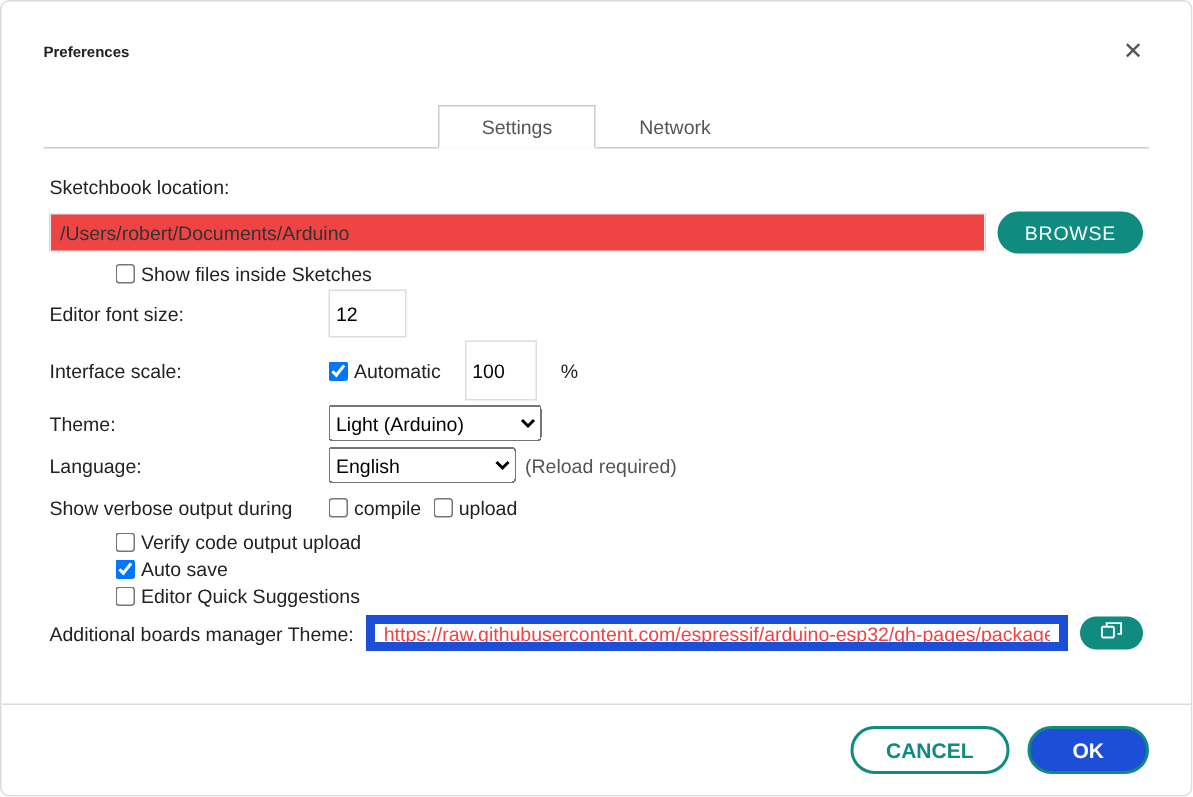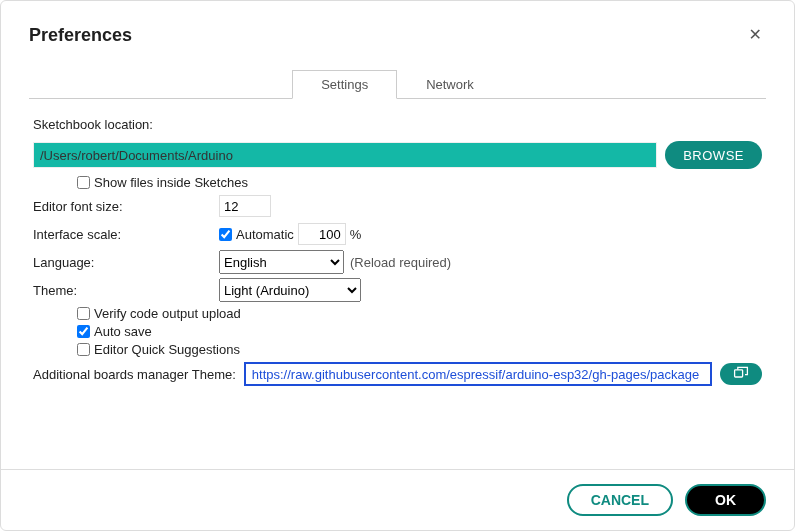--- a/index.html
+++ b/index.html
@@ -17,21 +17,21 @@
     position: relative;
     overflow: hidden;
   }
   .header {
     padding: 22px 28px 4px 28px;
     display: flex;
     justify-content: space-between;
     align-items: center;
   }
   .title {
-    font-size: 18px;
+    font-size: 10px;
     font-weight: 700;
     color: #202020;
   }
   .close-icon {
     cursor: pointer;
     font-size: 16px;
     color: #555;
     line-height: 1;
     padding: 4px;
   }
@@ -74,21 +74,21 @@
   }
   .path-row { display:flex; align-items:center; margin: 4px 0 6px 0; gap:8px;}
   .path-input {
     flex: 1;
     height: 26px;
     border: 1px solid #eee;
     padding: 0 6px;
     font-family: inherit;
     font-size: 13px;
     color: #333;
-    background: #14b8a6;
+    background: #ef4444;
   }
   .browse-btn {
     background: #0f8b80;
     color: #fff;
     border: none;
     border-radius: 14px;
     height: 28px;
     padding: 0 18px;
     font-weight: 400;
     font-size: 13px;
@@ -101,53 +101,52 @@
     margin: 3px 0 3px 4px;
     padding-left: 40px;
   }
   input[type="checkbox"] {
     margin-right: 4px;
     width: 13px;
     height: 13px;
   }
   .num-input {
     width: 52px;
-    height: 22px;
+    height: 32px;
     border: 1px solid #ddd;
     padding: 0 4px;
     font-family: inherit;
     font-size: 13px;
   }
   .scale-input {
     width: 48px;
-    height: 22px;
+    height: 40px;
     border: 1px solid #ddd;
     padding: 0 4px;
-    margin: 0 4px;
-    font-family: inherit;
-    font-size: 13px;
-    text-align: right;
+    margin: 0 16px;
+    font-family: inherit;
+    font-size: 13px;
   }
   select {
     height: 24px;
     font-family: inherit;
     font-size: 13px;
   }
   .theme-select { width: 142px; }
   .lang-select { width: 125px; }
   .warn-select { width: 60px; }
   .reload-note { color: #555; margin-left: 6px; }
   .url-input {
     flex: 1;
     height: 24px;
-    border: 2px solid #1d4ed8;
+    border: 6px solid #1d4ed8;
     padding: 0 6px;
     font-family: inherit;
     font-size: 13px;
-    color: #1d4ed8;
+    color: #ef4444;
     margin-right: 8px;
   }
   .expand-btn {
     background: #0f8b80;
     border: none;
     border-radius: 12px;
     width: 42px;
     height: 22px;
     cursor: pointer;
     display:flex;
@@ -172,21 +171,21 @@
     color: #0f8b80;
     border: 2px solid #0f8b80;
     border-radius: 18px;
     height: 32px;
     padding: 0 22px;
     font-weight: 700;
     font-size: 14px;
     cursor: pointer;
   }
   .ok-btn {
-    background: #000000;
+    background: #1d4ed8;
     color: #fff;
     border: 2px solid #0f8b80;
     border-radius: 18px;
     height: 32px;
     padding: 0 28px;
     font-weight: 700;
     font-size: 14px;
     cursor: pointer;
   }
 </style>
@@ -226,34 +225,41 @@
 
     <div class="row">
       <span class="label label-col">Interface scale:</span>
       <input type="checkbox" checked="" style="">
       <span class="label">Automatic</span>
       <input class="scale-input" type="text" value="100" style="">
       <span class="label">%</span>
     </div>
 
     <div class="row">
+      <span class="label label-col">Theme:</span>
+      <select class="theme-select">
+        <option>Light (Arduino)</option>
+      </select>
+    </div>
+
+    <div class="row">
       <span class="label label-col">Language:</span>
       <select class="lang-select">
         <option>English</option>
       </select>
       <span class="reload-note">(Reload required)</span>
     </div>
 
     <div class="row">
-      <span class="label label-col">Theme:</span>
-      <select class="theme-select">
-        <option>Light (Arduino)</option>
-      </select>
-    </div>
-
+      <span class="label label-col">Show verbose output during</span>
+      <input type="checkbox" style="">
+      <span class="label" style="margin-right:8px">compile</span>
+      <input type="checkbox" style="">
+      <span class="label">upload</span>
+    </div>
 
 
     <div class="check-row">
       <input type="checkbox" style="">
       <span class="label">Verify code output upload</span>
     </div>
     <div class="check-row">
       <input type="checkbox" checked="" style="">
       <span class="label">Auto save</span>
     </div>

